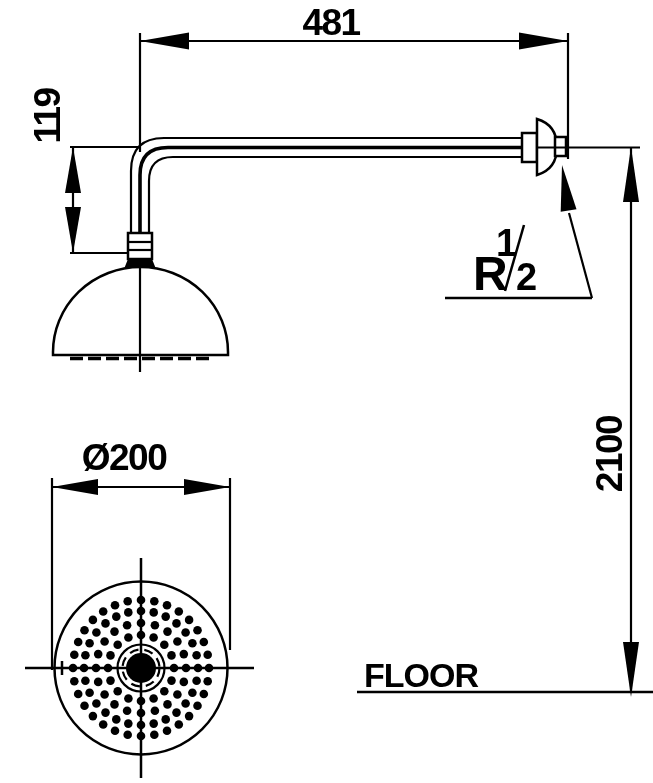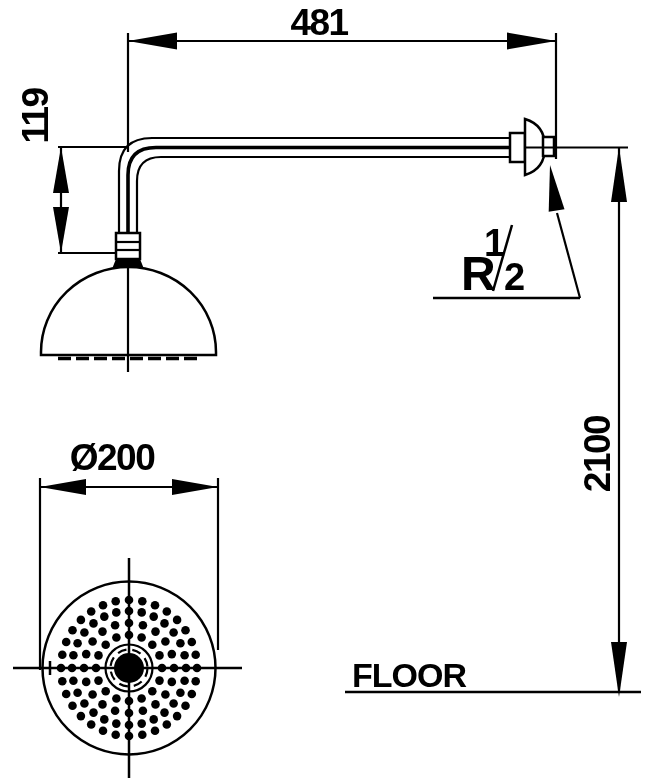--- a/index.html
+++ b/index.html
@@ -1,19 +1,20 @@
 <!DOCTYPE html>
 <html style="--line: #000000; --bg: #ffffff;"><head>
 <meta charset="utf-8">
 <style>
   :root { --line:#000000; --bg:#ffffff; }
   html,body { margin:0; padding:0; background:var(--bg); }
   .canvas {
     position:relative; width:599px; height:783px; background:var(--bg);
     font-family:"Liberation Sans", sans-serif;
+    padding-left:12px;
   }
   svg { display:block; }
   .ln   { stroke:var(--line); fill:none; stroke-width:2.5; }
   .thin { stroke:var(--line); fill:none; stroke-width:2.2; }
   .thick{ stroke:var(--line); fill:none; stroke-width:3.6; }
   .fillw{ fill:var(--bg); stroke:var(--line); stroke-width:2.5; }
   .solid{ fill:var(--line); stroke:none; }
   .arrow{ fill:var(--line); stroke:none; }
   text  { fill:var(--line); font-family:"Liberation Sans", sans-serif; font-weight:bold; }
   .dim-text   { font-size:37px; letter-spacing:-1.5px; }

